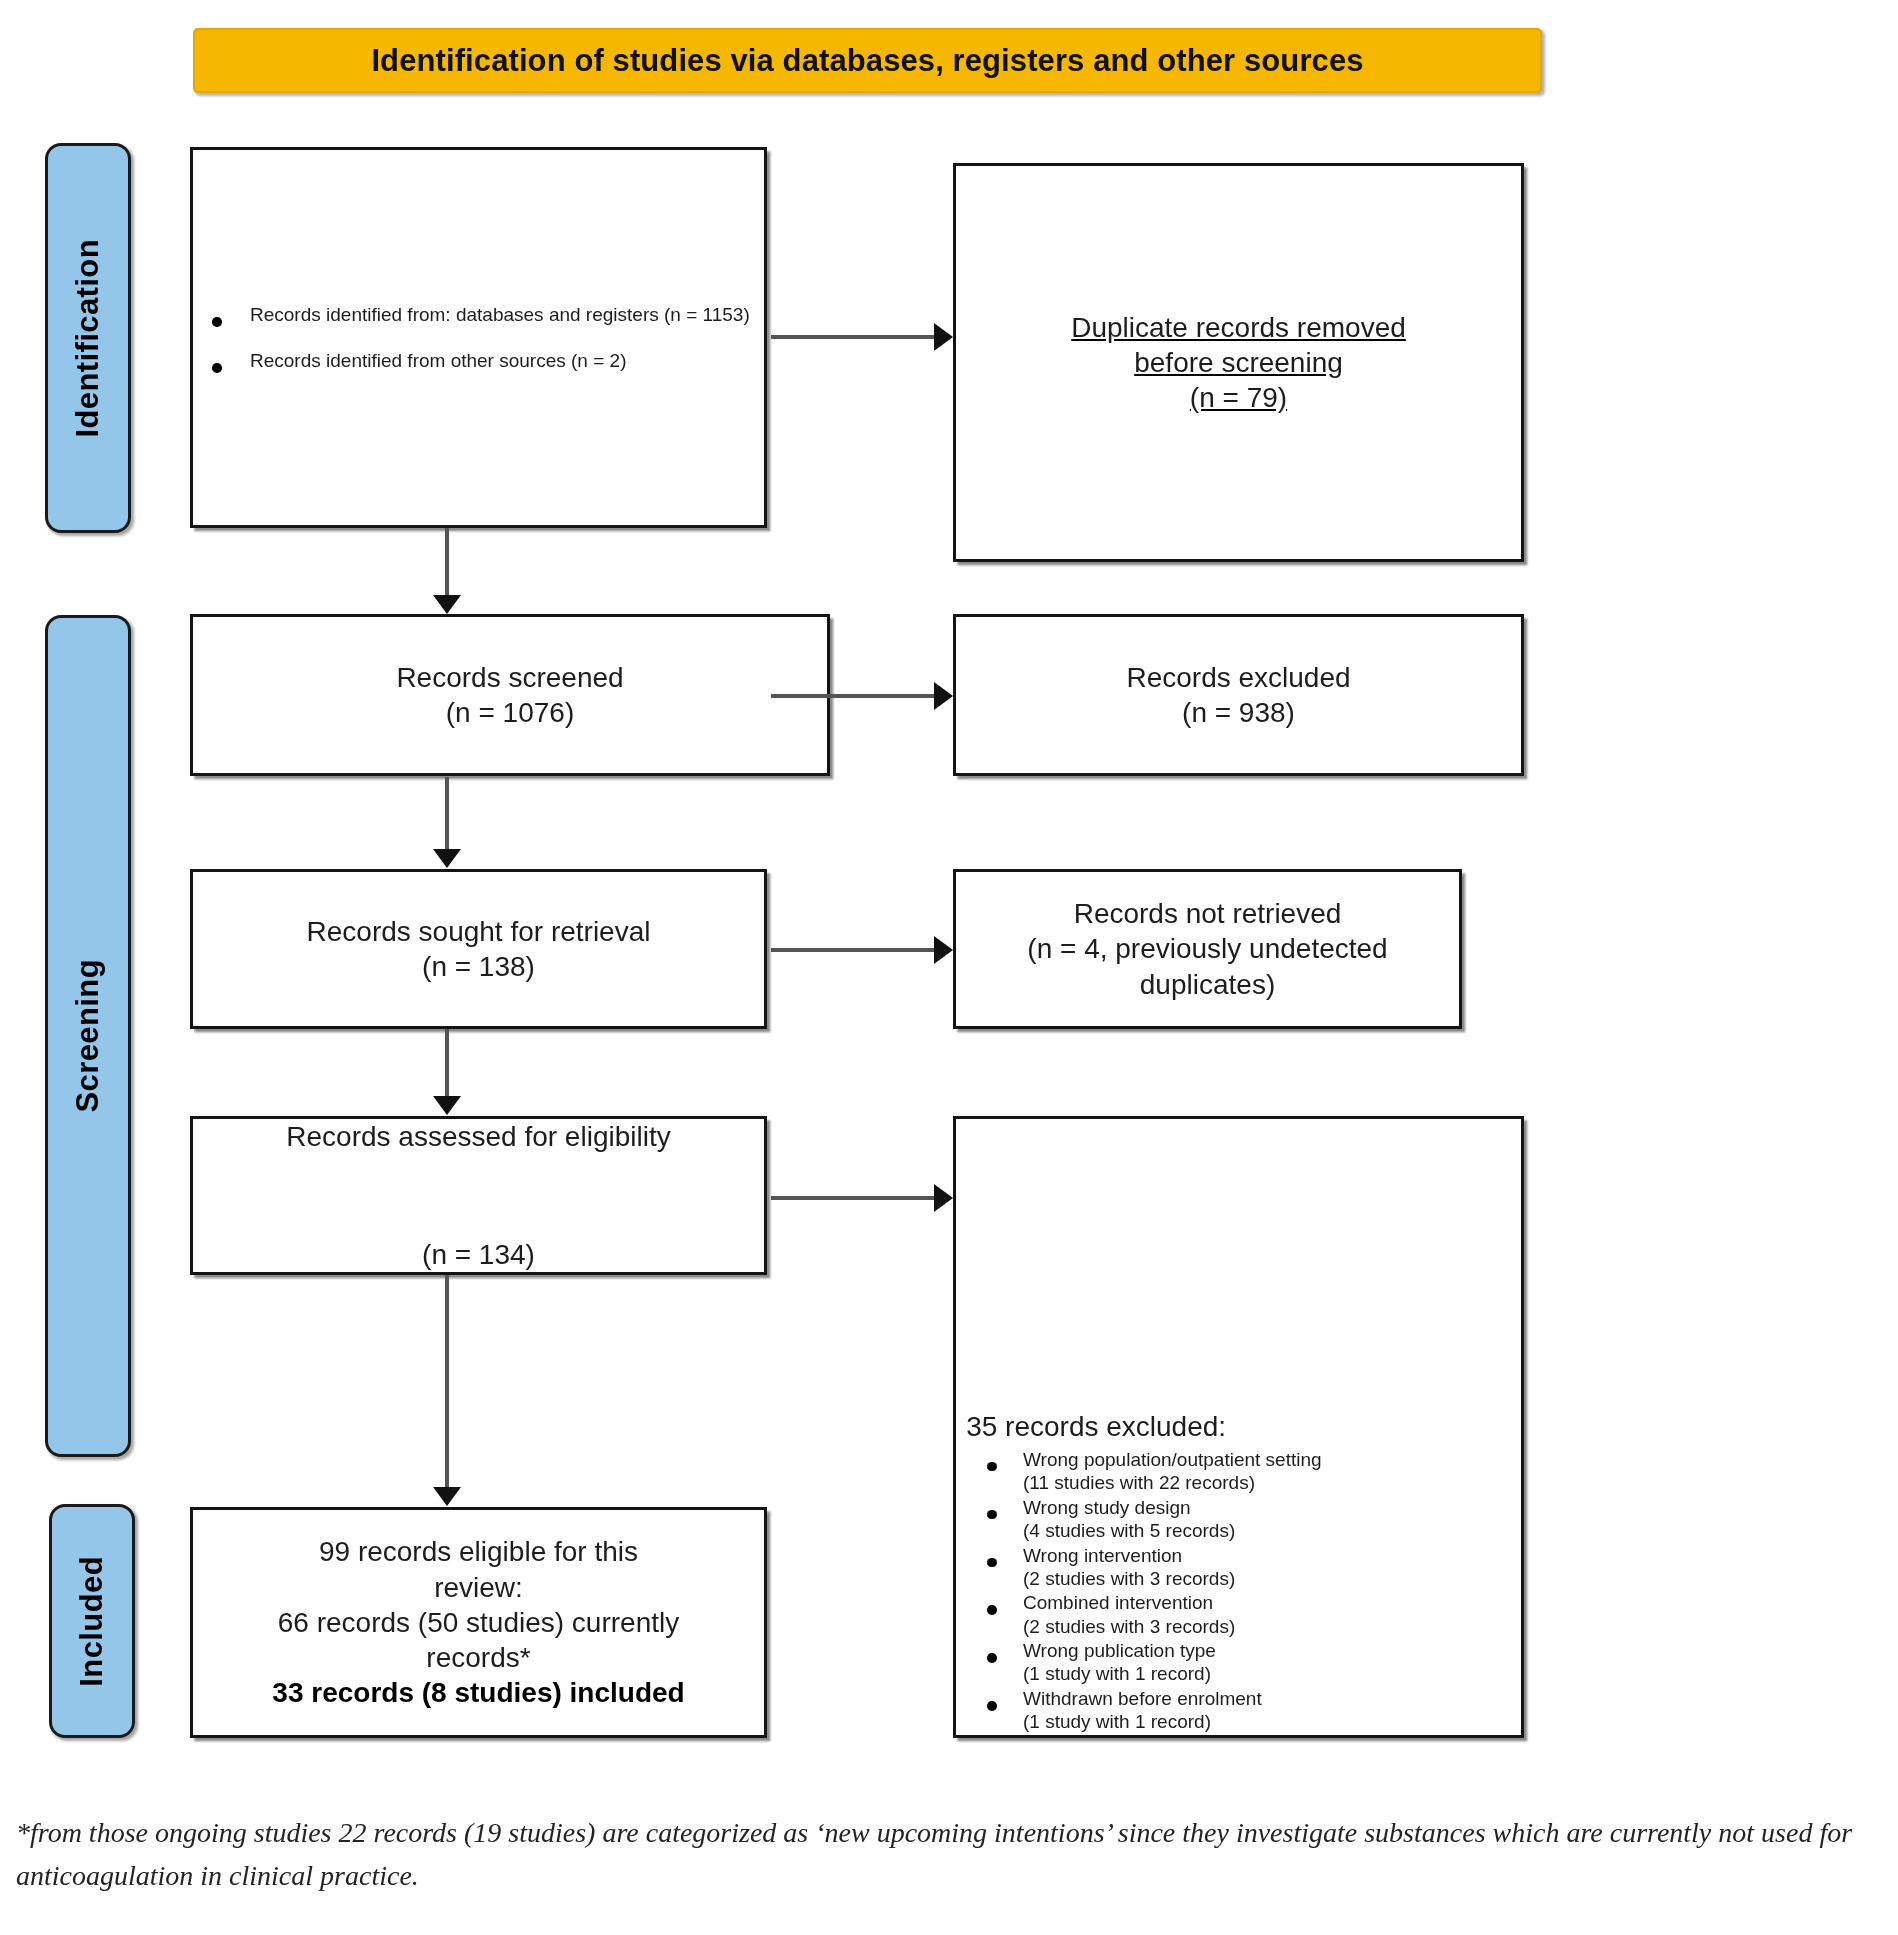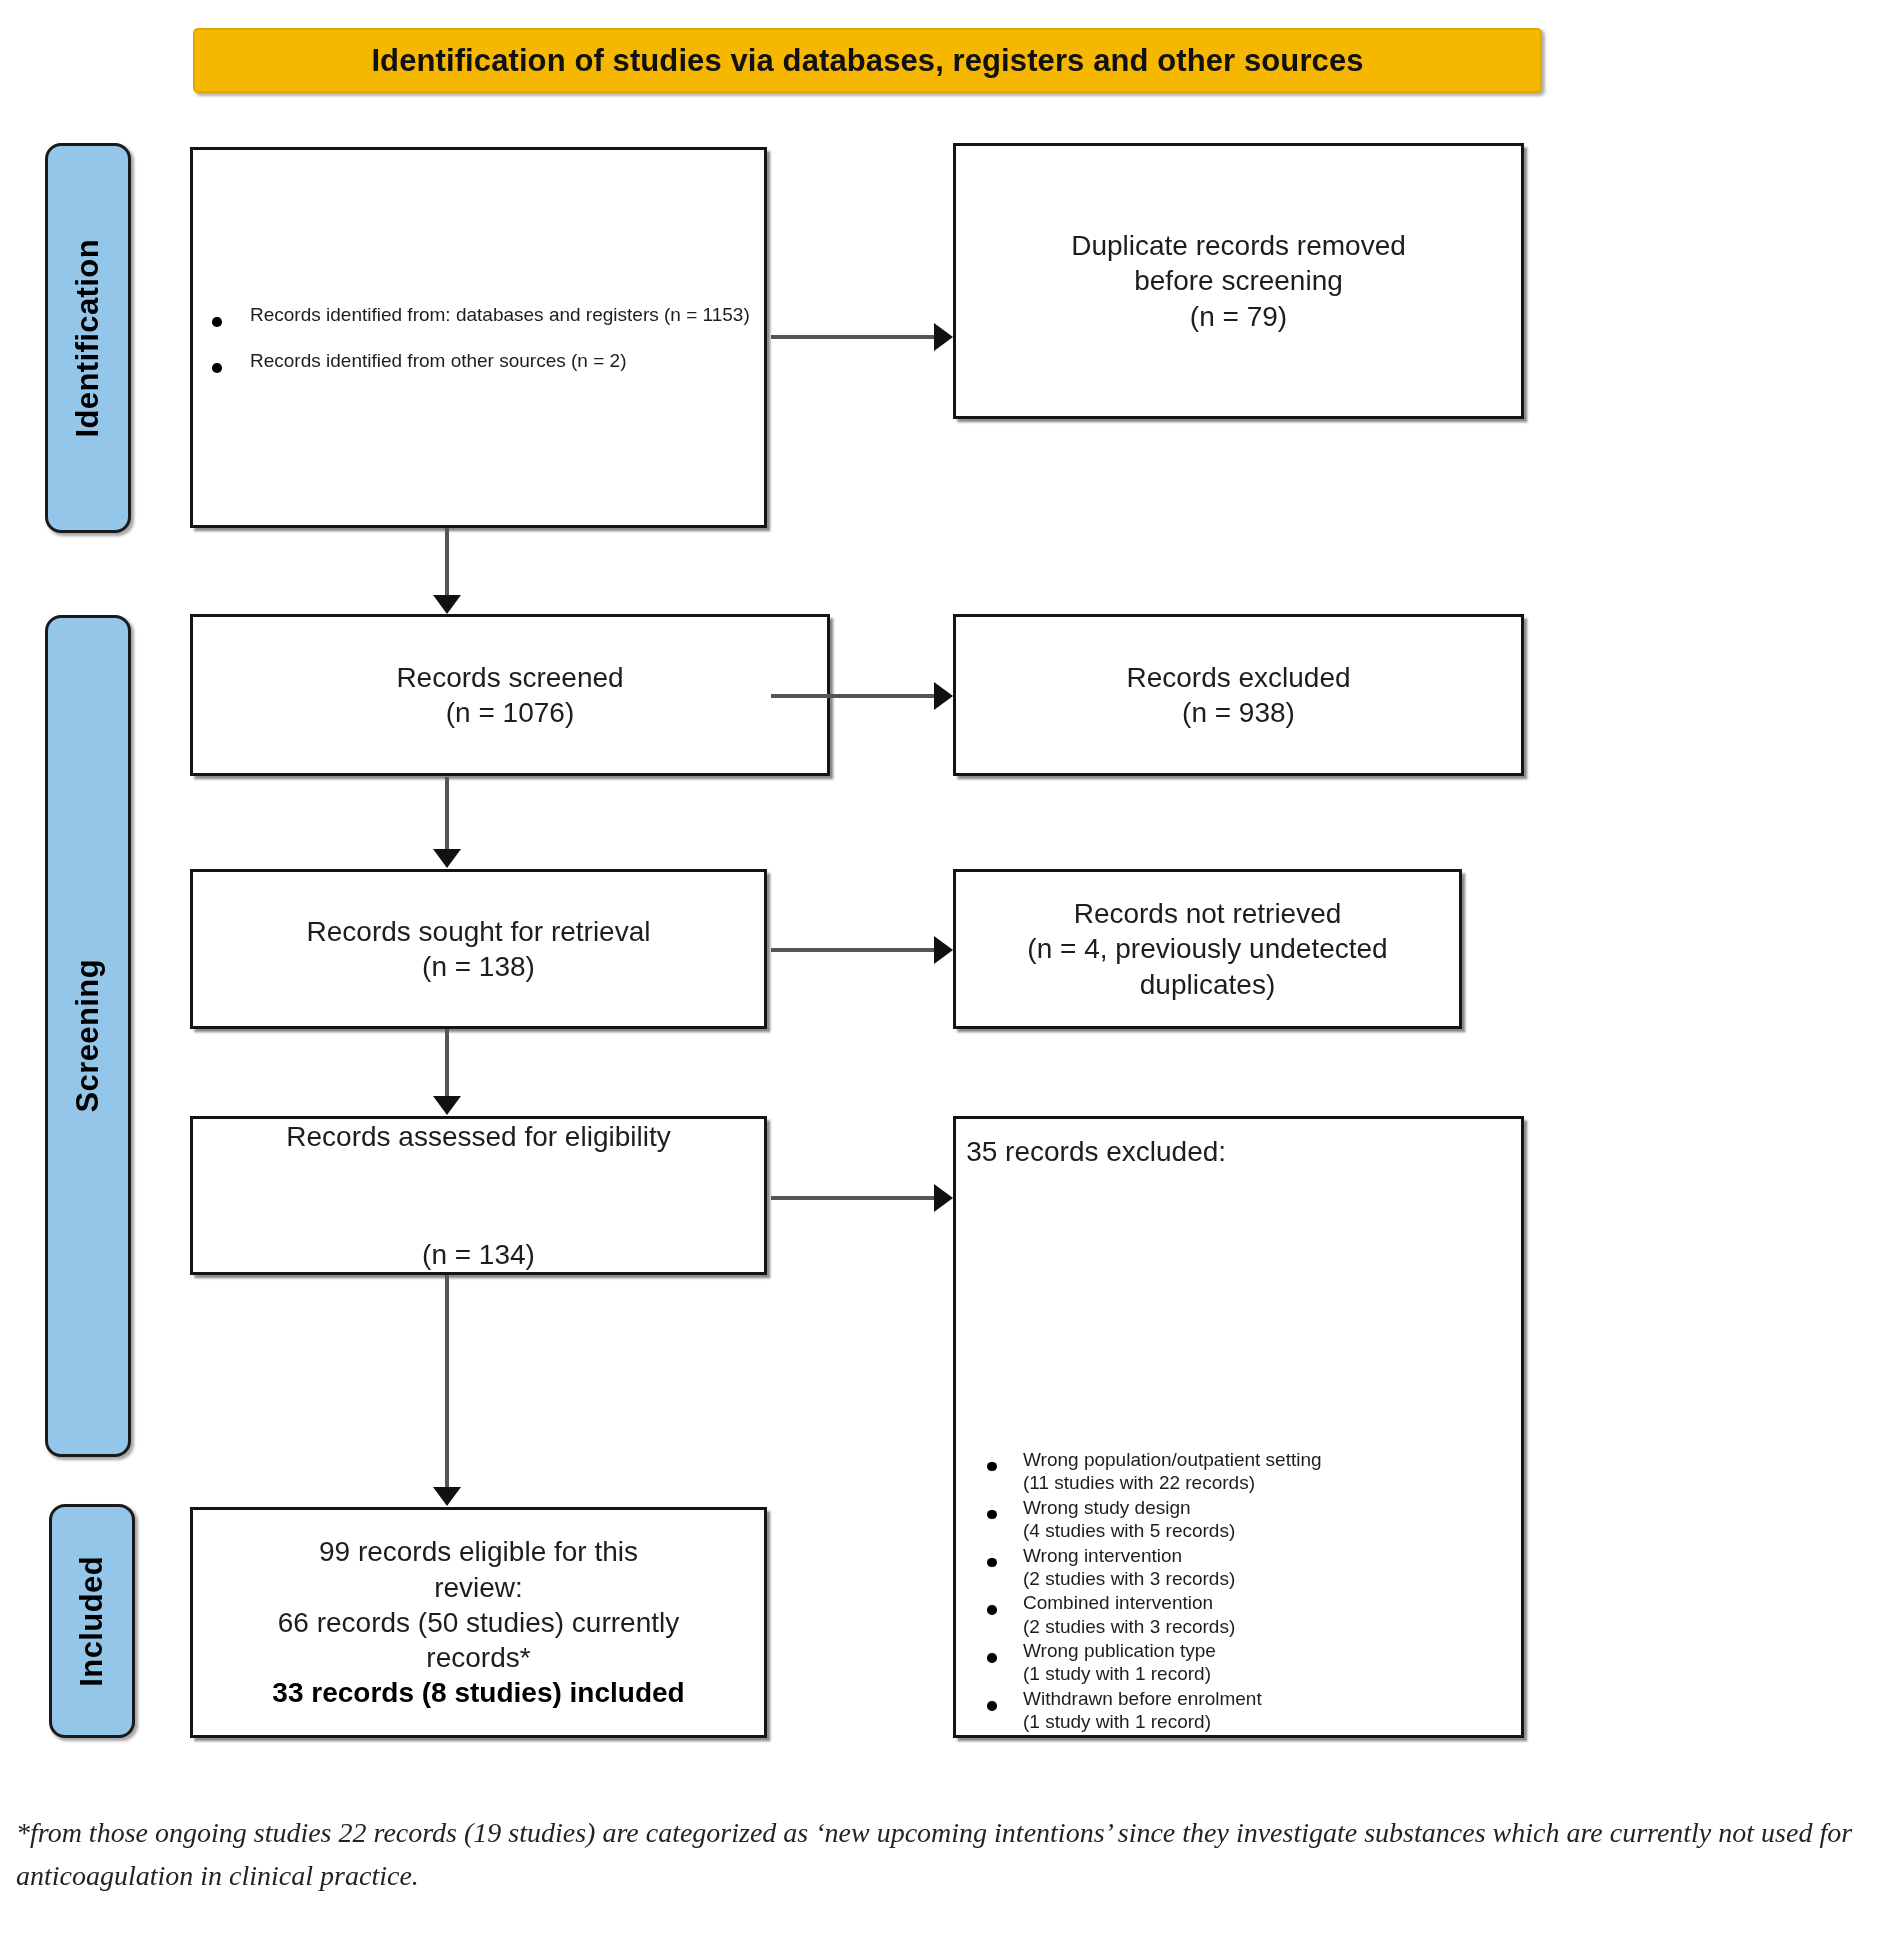--- a/index.html
+++ b/index.html
@@ -128,28 +128,28 @@
   .excl-heading {
     font-size: 28px;
     line-height: 1.24;
     color: #1d1d1d;
     padding: 0 0 2.9px 10.2px;
     text-align: left;
   }
 
   
   #box-identified       { left: 190px;  top: 147px;  width: 577px;  height: 381px; }
-  #box-duplicates       { left: 953px; top: 143px;  width: 571px;  height: 276px; }
+  #box-duplicates       { left: 953px; top: 163px;  width: 571px;  height: 399px; text-decoration: underline; }
   #box-screened         { left: 190px;  top: 614px;  width: 640px;  height: 162px; }
   #box-excluded         { left: 953px; top: 614px;  width: 571px;  height: 162px; }
   #box-sought           { left: 190px;  top: 869px; width: 577px;  height: 160px; }
   #box-not-retrieved    { left: 953px; top: 869px; width: 509px;  height: 160px; }
   #box-assessed         { left: 190px;  top: 1116px; width: 577px;  height: 159px; justify-content: space-between; }
   #box-excluded-detail  { left: 953px; top: 1116px; width: 571px;  height: 622px;
-                          justify-content: space-between; padding-top: 16px; }
+                          justify-content: flex-end; padding-top: 16px; }
   #box-included         { left: 190px;  top: 1507px; width: 577px;  height: 231px; }
 
   
   .arrow-v {
     position: absolute;
     width: 3.6px;
     background: #555555;
   }
   .arrow-v::after {
     content: "";

